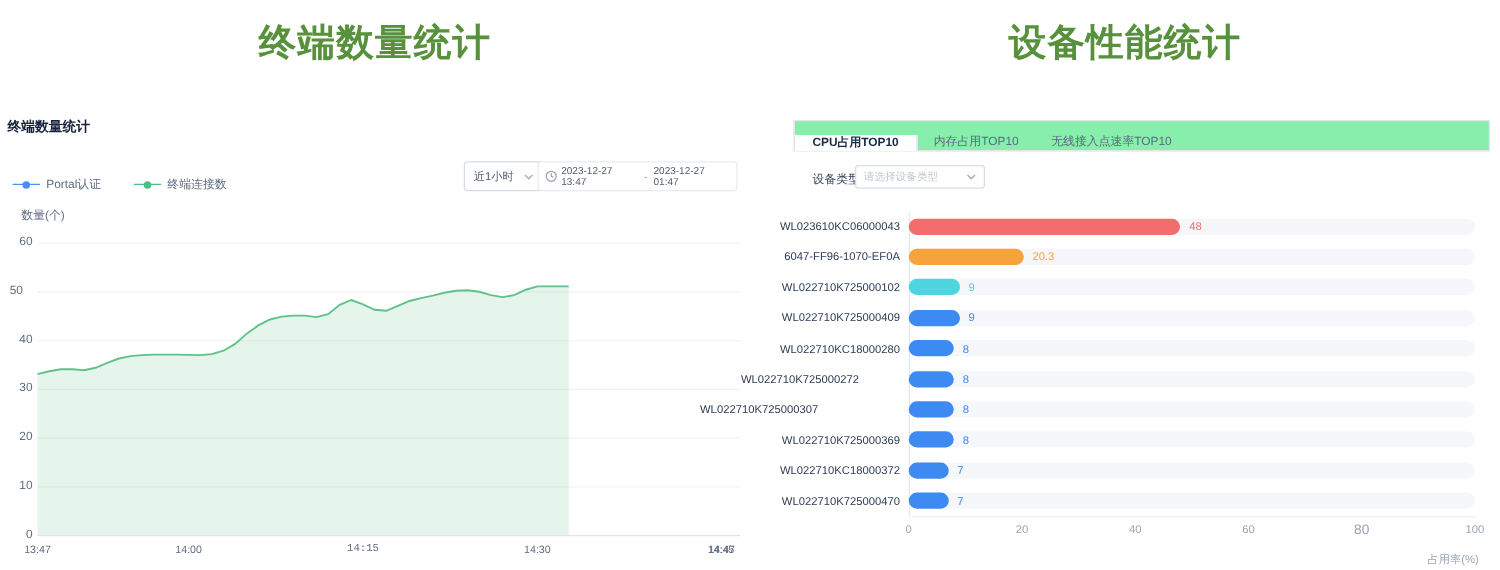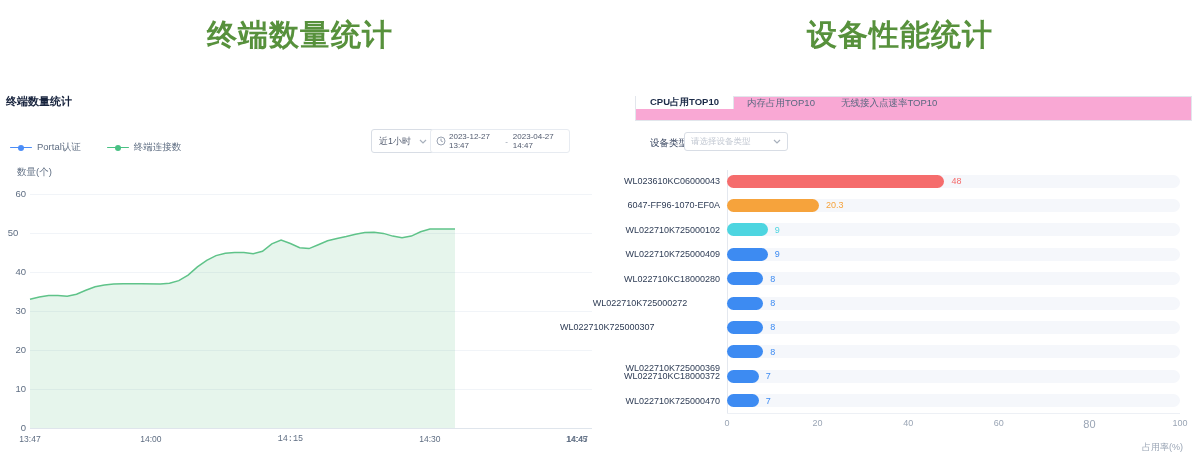--- a/index.html
+++ b/index.html
@@ -6,29 +6,29 @@
   .screen{position:relative;width:1200px;height:456px;background:#fff;overflow:hidden;
           font-family:"Liberation Sans",sans-serif;}
   .big-title{position:absolute;top:16px;width:600px;text-align:center;font-size:30px;line-height:38px;
              font-weight:bold;color:#57913c;letter-spacing:1px;}
   #title-left{left:0;} #title-right{left:600px;}
   .panel-header{position:absolute;left:6px;top:94px;font-size:11px;font-weight:bold;color:#17233d;}
   .select-box{box-sizing:border-box;background:#fff;display:flex;align-items:center;
               justify-content:space-between;border:1px solid #d8dde5;border-radius:3px;}
   .time-select{position:absolute;left:371px;top:129px;width:64px;height:24px;padding:0 7px;
                font-size:9px;color:#515a6e;cursor:pointer;}
-  .date-range{position:absolute;left:430px;top:129px;width:140px;height:24px;box-sizing:border-box;
+  .date-range{position:absolute;left:430px;top:129px;width:160px;height:24px;box-sizing:border-box;
               border:1px solid #e7ebf1;border-radius:3px;background:#fff;display:flex;align-items:center;
               gap:3px;padding:0 5px;font-size:8px;color:#515a6e;cursor:pointer;}
   .date-sep{color:#8a94a6;padding:0 2px;}
   .legend{position:absolute;left:10px;top:142px;display:flex;gap:26px;align-items:flex-end;height:12px;}
   .ylabel{position:absolute;left:17px;top:166px;font-size:9.5px;color:#5e6d82;}
   .chart-layer{position:absolute;left:0;top:0;width:1200px;height:456px;pointer-events:none;}
-  .tabs{position:absolute;left:635px;top:96px;width:557px;height:25px;background:#f9a8d4;
-        border:1px solid #e2e6ec;box-sizing:border-box;display:flex;align-items:flex-start;}
+  .tabs{position:absolute;left:635px;top:96px;width:557px;height:25px;background:#86efac;
+        border:1px solid #e2e6ec;box-sizing:border-box;display:flex;align-items:flex-end;}
   .tab{padding:0 13px;display:flex;align-items:center;font-size:9.5px;color:#5a6880;cursor:pointer;white-space:nowrap;}
   .tab.active{background:#fff;color:#1b2a47;font-weight:bold;margin:-1px 0 -1px -1px;
               border-left:1px solid #e2e6ec;border-right:1px solid #e2e6ec;padding:0 14px;}
   .device-label{position:absolute;left:650px;top:137px;font-size:9.5px;color:#33415c;}
   .dev-select{position:absolute;left:684px;top:132px;width:104px;height:19px;padding:0 6px;
               font-size:8.5px;cursor:pointer;}
   .dev-select .ph{color:#c2c8d2;}
   .chev{flex:0 0 auto;}
 </style>
 </head>
@@ -86,21 +86,21 @@
       <div style="position: absolute; left: 727px; width: 36.24px; top: 272.1px; height: 13px; border-radius: 6.5px; background: rgb(61, 139, 242);"></div>
       <div style="position: absolute; left: 770.24px; top: 273.6px; font-size: 9px; color: rgb(61, 139, 242);">8</div>
       <div style="position: absolute; left: 560px; width: 160px; top: 298px; text-align: center; font-size: 9px; color: rgb(46, 60, 85);">WL022710K725000272</div>
       <div style="position: absolute; left: 727px; width: 453px; top: 296.5px; height: 13px; border-radius: 6.5px; background: rgb(245, 247, 251);"></div>
       <div style="position: absolute; left: 727px; width: 36.24px; top: 296.5px; height: 13px; border-radius: 6.5px; background: rgb(61, 139, 242);"></div>
       <div style="position: absolute; left: 770.24px; top: 298px; font-size: 9px; color: rgb(61, 139, 242);">8</div>
       <div style="position: absolute; left: 560px; width: 160px; top: 322.4px; text-align: left; font-size: 9px; color: rgb(46, 60, 85);">WL022710K725000307</div>
       <div style="position: absolute; left: 727px; width: 453px; top: 320.9px; height: 13px; border-radius: 6.5px; background: rgb(245, 247, 251);"></div>
       <div style="position: absolute; left: 727px; width: 36.24px; top: 320.9px; height: 13px; border-radius: 6.5px; background: rgb(61, 139, 242);"></div>
       <div style="position: absolute; left: 770.24px; top: 322.4px; font-size: 9px; color: rgb(61, 139, 242);">8</div>
-      <div style="position: absolute; left: 560px; width: 160px; top: 346.8px; text-align: right; font-size: 9px; color: rgb(46, 60, 85); margin-top: 16px;">WL022710K725000369</div>
+      <div style="position: absolute; left: 560px; width: 160px; top: 346.8px; text-align: right; font-size: 9px; color: rgb(46, 60, 85);">WL022710K725000369</div>
       <div style="position: absolute; left: 727px; width: 453px; top: 345.3px; height: 13px; border-radius: 6.5px; background: rgb(245, 247, 251);"></div>
       <div style="position: absolute; left: 727px; width: 36.24px; top: 345.3px; height: 13px; border-radius: 6.5px; background: rgb(61, 139, 242);"></div>
       <div style="position: absolute; left: 770.24px; top: 346.8px; font-size: 9px; color: rgb(61, 139, 242);">8</div>
       <div style="position: absolute; left: 560px; width: 160px; top: 371.2px; text-align: right; font-size: 9px; color: rgb(46, 60, 85);">WL022710KC18000372</div>
       <div style="position: absolute; left: 727px; width: 453px; top: 369.7px; height: 13px; border-radius: 6.5px; background: rgb(245, 247, 251);"></div>
       <div style="position: absolute; left: 727px; width: 31.71px; top: 369.7px; height: 13px; border-radius: 6.5px; background: rgb(61, 139, 242);"></div>
       <div style="position: absolute; left: 765.71px; top: 371.2px; font-size: 9px; color: rgb(61, 139, 242);">7</div>
       <div style="position: absolute; left: 560px; width: 160px; top: 395.6px; text-align: right; font-size: 9px; color: rgb(46, 60, 85);">WL022710K725000470</div>
       <div style="position: absolute; left: 727px; width: 453px; top: 394.1px; height: 13px; border-radius: 6.5px; background: rgb(245, 247, 251);"></div>
       <div style="position: absolute; left: 727px; width: 31.71px; top: 394.1px; height: 13px; border-radius: 6.5px; background: rgb(61, 139, 242);"></div>
@@ -124,21 +124,21 @@
     </svg>
   </div>
 
   <div class="date-range">
     <svg class="chev" width="10" height="10" viewBox="0 0 10 10">
       <circle cx="5" cy="5" r="4" fill="none" stroke="#9aa3b2" stroke-width="1"></circle>
       <path d="M5,2.6 L5,5 L6.8,5.8" fill="none" stroke="#9aa3b2" stroke-width="1"></path>
     </svg>
     <span>2023-12-27 13:47</span>
     <span class="date-sep">-</span>
-    <span>2023-04-27 14:47</span>
+    <span>2023-12-27 01:47</span>
   </div>
 
   <div class="legend">
       <div style="display: flex; align-items: center; gap: 5px; cursor: pointer;">
         <div style="position: relative; width: 22px; height: 8px; color: rgb(75, 141, 248);">
           <div style="position: absolute; left: 0px; right: 0px; top: 3.2px; height: 1.6px; background: currentcolor; border-radius: 1px;"></div>
           <div style="position: absolute; left: 8px; top: 1px; width: 6px; height: 6px; border-radius: 50%; background: currentcolor;"></div>
         </div>
         <div style="font-size: 9.5px; color: rgb(94, 109, 130);">Portal认证</div>
       </div>

